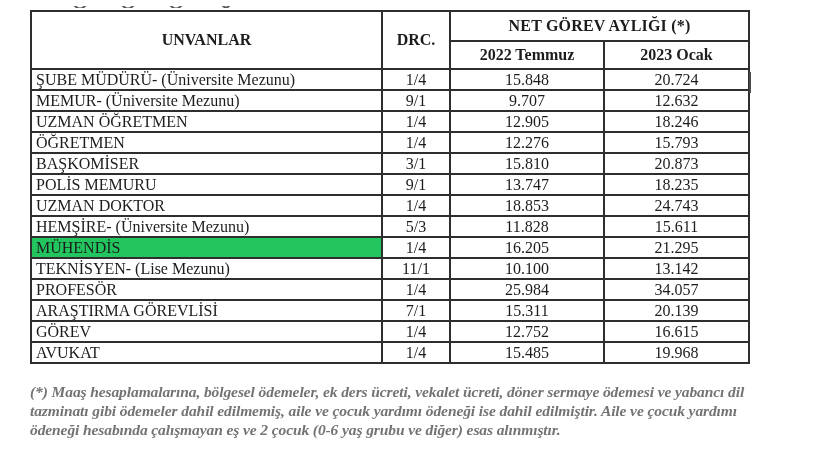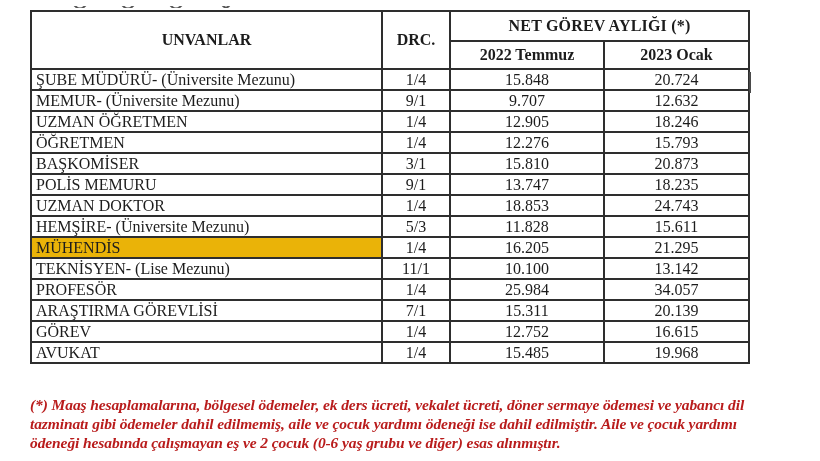--- a/index.html
+++ b/index.html
@@ -62,27 +62,27 @@
     left: 749px;
     top: 72px;
     width: 2px;
     height: 21px;
     background: #4a4a4a;
   }
   
   .footnote {
     position: absolute;
     left: 30px;
-    top: 396px;
+    top: 383px;
     width: 752px;
     font-style: italic;
     font-weight: 600;
     font-size: 15.5px;
     line-height: 1.22;
-    color: #b91c1c;
+    color: #737373;
     letter-spacing: -0.1px;
   }
 </style>
 </head>
 <body>
 
 <div class="stage">
 
   <div class="crop-fragment">
     <svg width="220" height="8" viewBox="0 0 220 8">
@@ -154,21 +154,21 @@
         <td class="cell-v1">18.853</td>
         <td class="cell-v2">24.743</td>
       </tr>
       <tr>
         <td class="cell-unvan">HEMŞİRE- (Üniversite Mezunu)</td>
         <td class="cell-drc">5/3</td>
         <td class="cell-v1">11.828</td>
         <td class="cell-v2">15.611</td>
       </tr>
       <tr>
-        <td class="cell-unvan hl" style="background: #eab308;">MÜHENDİS</td>
+        <td class="cell-unvan hl" style="background: #22c55e;">MÜHENDİS</td>
         <td class="cell-drc">1/4</td>
         <td class="cell-v1">16.205</td>
         <td class="cell-v2">21.295</td>
       </tr>
       <tr>
         <td class="cell-unvan">TEKNİSYEN- (Lise Mezunu)</td>
         <td class="cell-drc">11/1</td>
         <td class="cell-v1">10.100</td>
         <td class="cell-v2">13.142</td>
       </tr>

